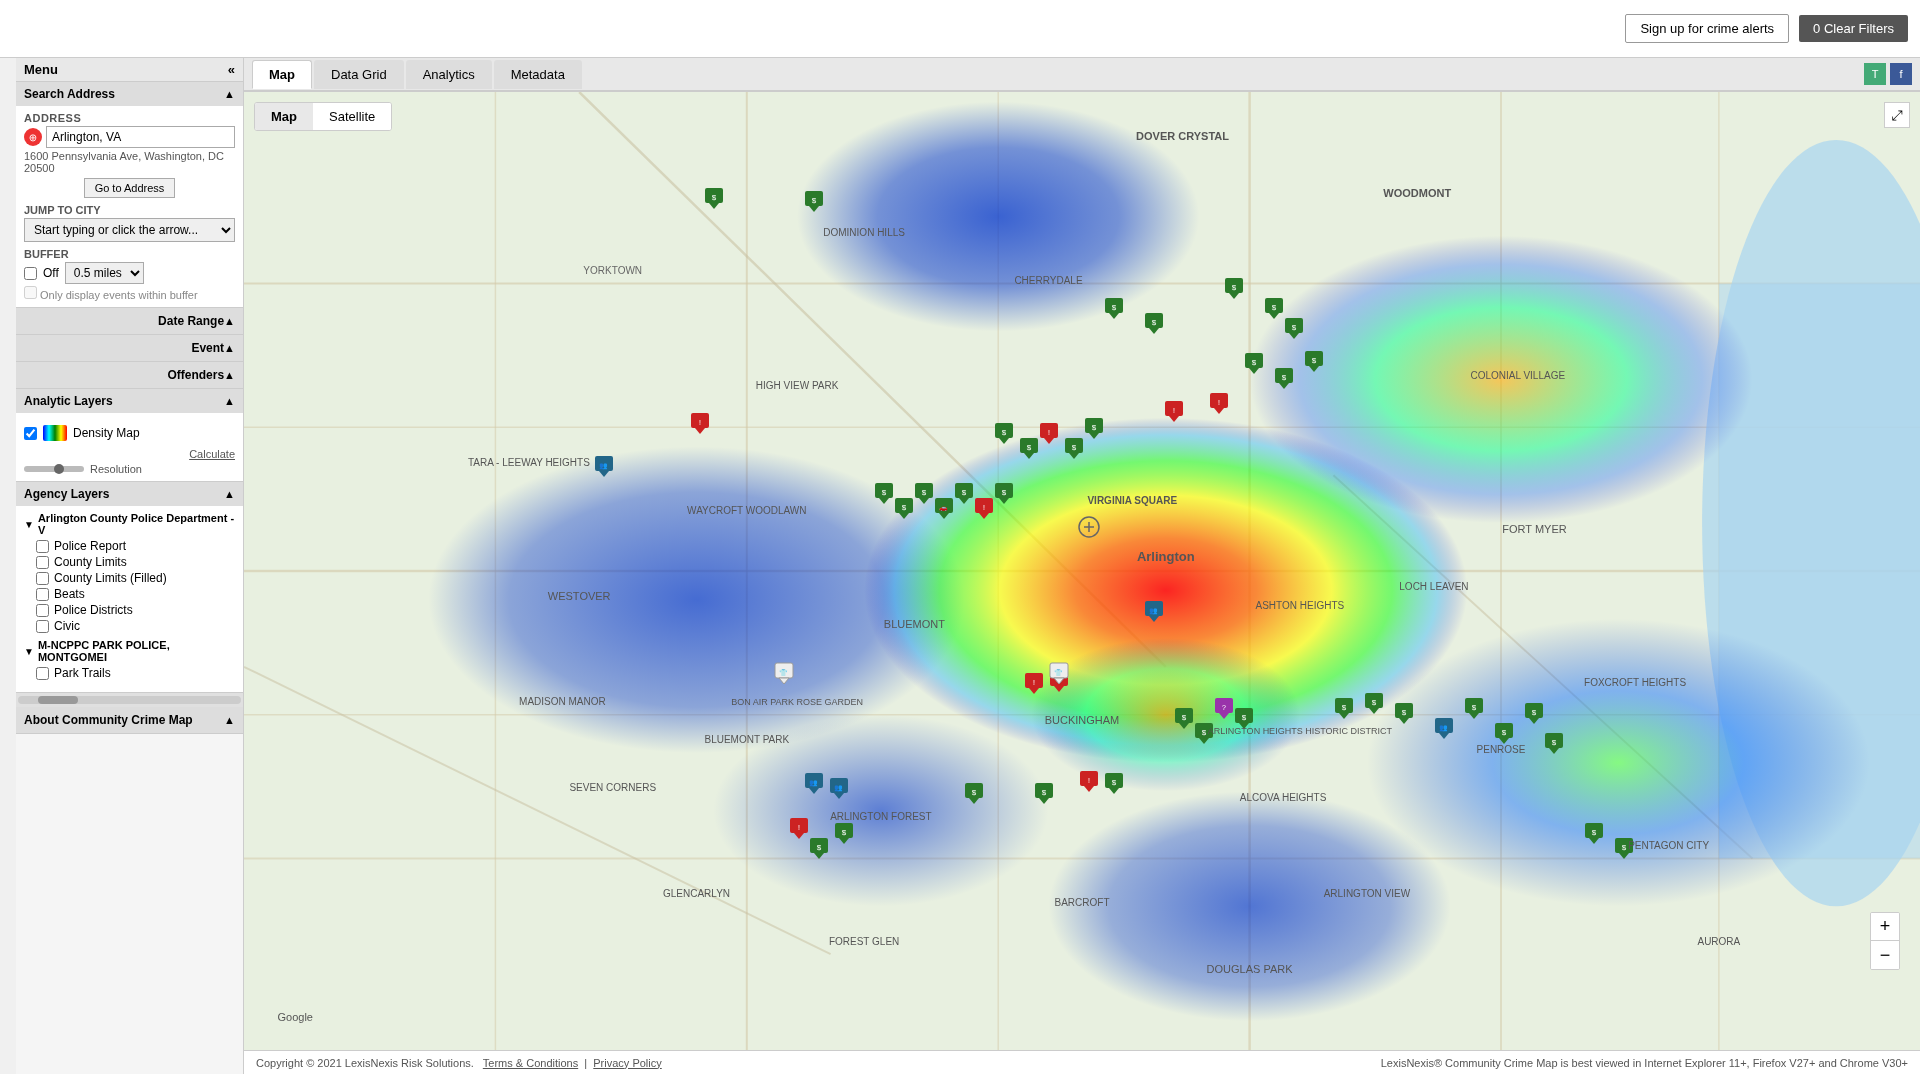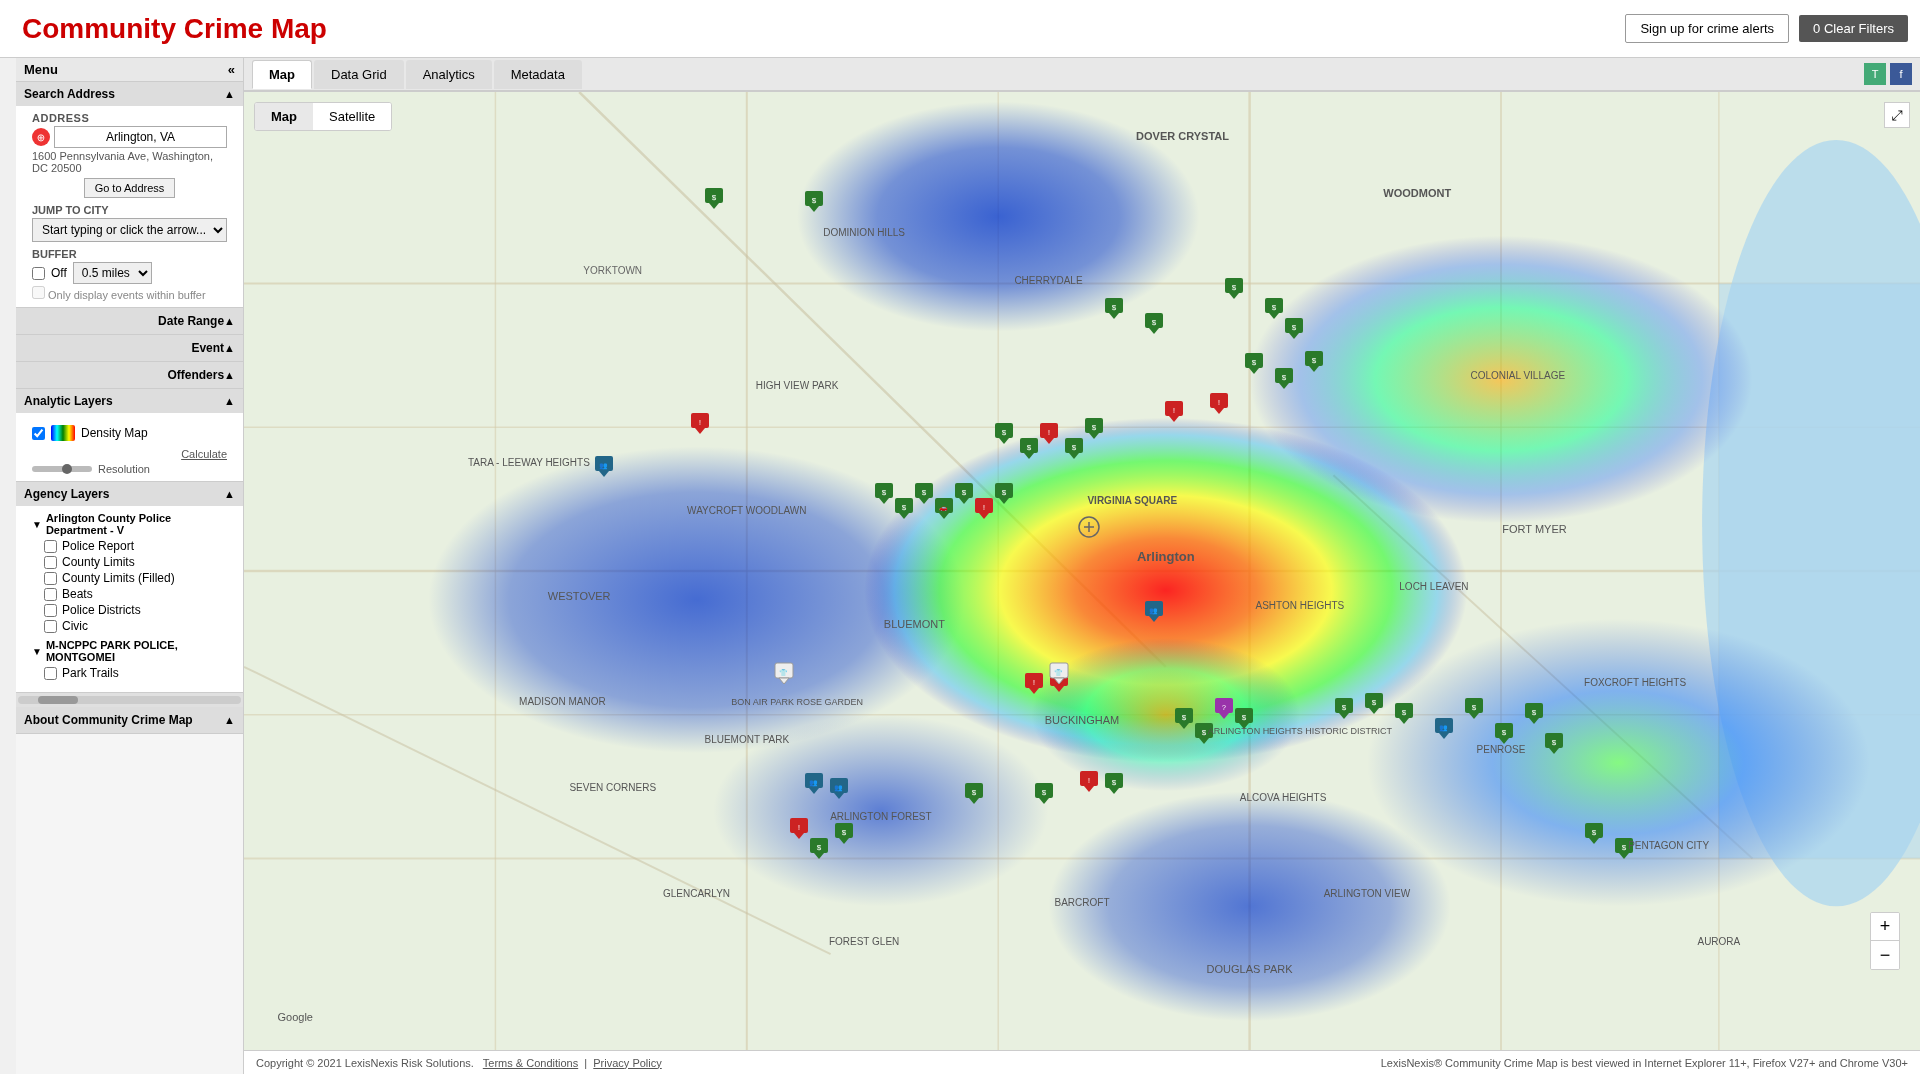--- a/index.html
+++ b/index.html
@@ -37,26 +37,26 @@
     #sidebar-menu-bar {
       display: flex; align-items: center; justify-content: space-between;
       background: #e8e8e8; border-bottom: 1px solid #ccc; padding: 4px 8px;
       font-weight: bold; font-size: 13px;
     }
     .sidebar-section { border-bottom: 1px solid #ccc; }
     .sidebar-section-header {
       display: flex; align-items: center; justify-content: space-between;
       background: #ddd; padding: 5px 8px; font-weight: bold; font-size: 12px; cursor: pointer;
     }
-    .sidebar-section-content { padding: 6px 16px; background: white; }
+    .sidebar-section-content { padding: 6px 8px; background: white; }
 
     
     .field-label { font-size: 11px; font-weight: bold; color: #555; margin-bottom: 2px; text-transform: uppercase; letter-spacing: 0.5px; }
     .address-row { display: flex; align-items: center; gap: 4px; margin-bottom: 2px; }
-    .address-row input { flex: 1; border: 1px solid #aaa; padding: 3px 5px; font-size: 12px; text-align: center; }
+    .address-row input { flex: 1; border: 1px solid #aaa; padding: 3px 5px; font-size: 12px; }
     .address-pin { width: 18px; height: 18px; background: #e33; border-radius: 50%; display: flex; align-items: center; justify-content: center; color: white; font-size: 10px; flex-shrink: 0; }
     .address-sub { font-size: 11px; color: #555; margin-bottom: 4px; }
     .go-btn { border: 1px solid #aaa; background: #f0f0f0; padding: 3px 10px; cursor: pointer; font-size: 11px; display: block; margin: 0 auto 6px auto; }
 
     .jump-label { font-size: 11px; font-weight: bold; color: #555; margin: 6px 0 2px; text-transform: uppercase; }
     .jump-select { width: 100%; border: 1px solid #aaa; padding: 3px 5px; font-size: 12px; }
 
     .buffer-label { font-size: 11px; font-weight: bold; color: #555; margin: 6px 0 2px; text-transform: uppercase; }
     .buffer-row { display: flex; align-items: center; gap: 6px; font-size: 12px; }
     .buffer-row select { border: 1px solid #aaa; padding: 2px 4px; font-size: 12px; }
@@ -175,21 +175,20 @@
     #fullscreen-btn {
       position: absolute; top: 10px; right: 10px; z-index: 5;
       background: white; border: 1px solid #ccc; width: 26px; height: 26px;
       display: flex; align-items: center; justify-content: center; cursor: pointer; font-size: 14px;
     }
   </style>
 </head>
 <body>
 
 <div id="header">
-  <div id="app-title">Community Crime Map</div>
   <div id="header-actions">
     <button id="signup-btn">Sign up for crime alerts</button>
     <button id="clear-filters-btn">0  Clear Filters</button>
   </div>
 </div>
 
 <div id="main">
 
   <div id="sidebar">
 

